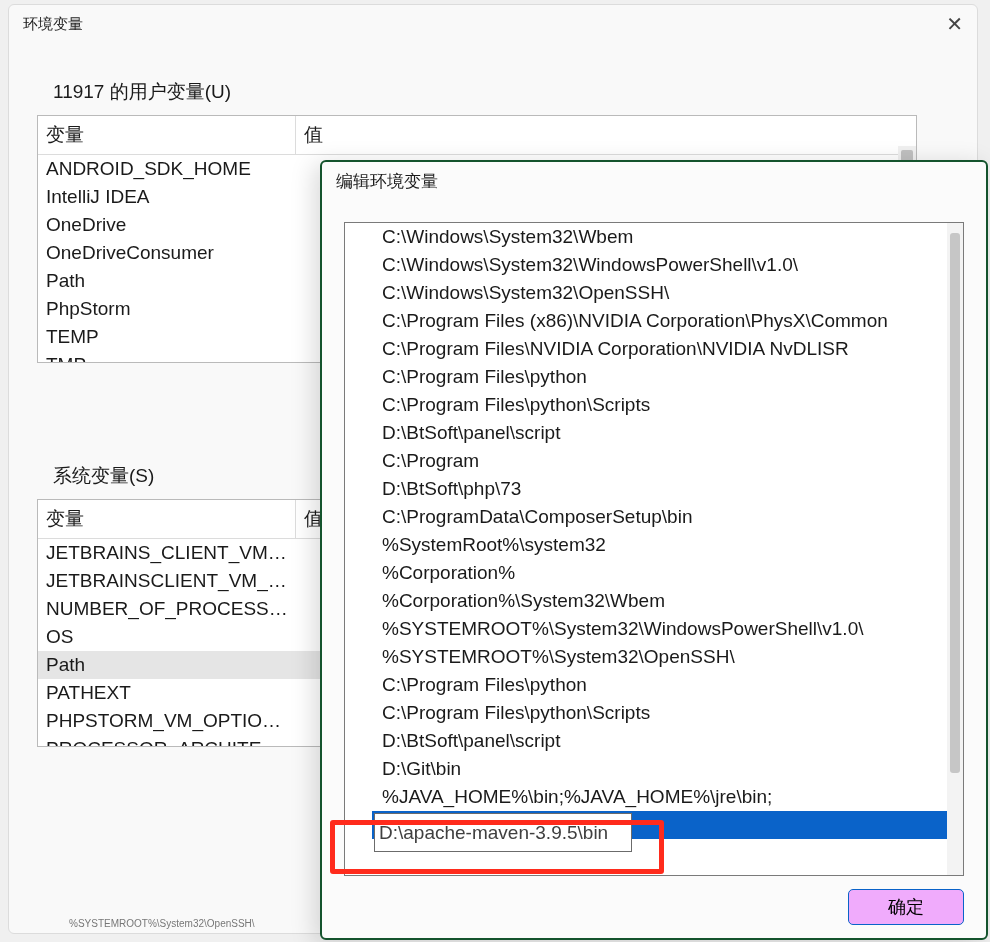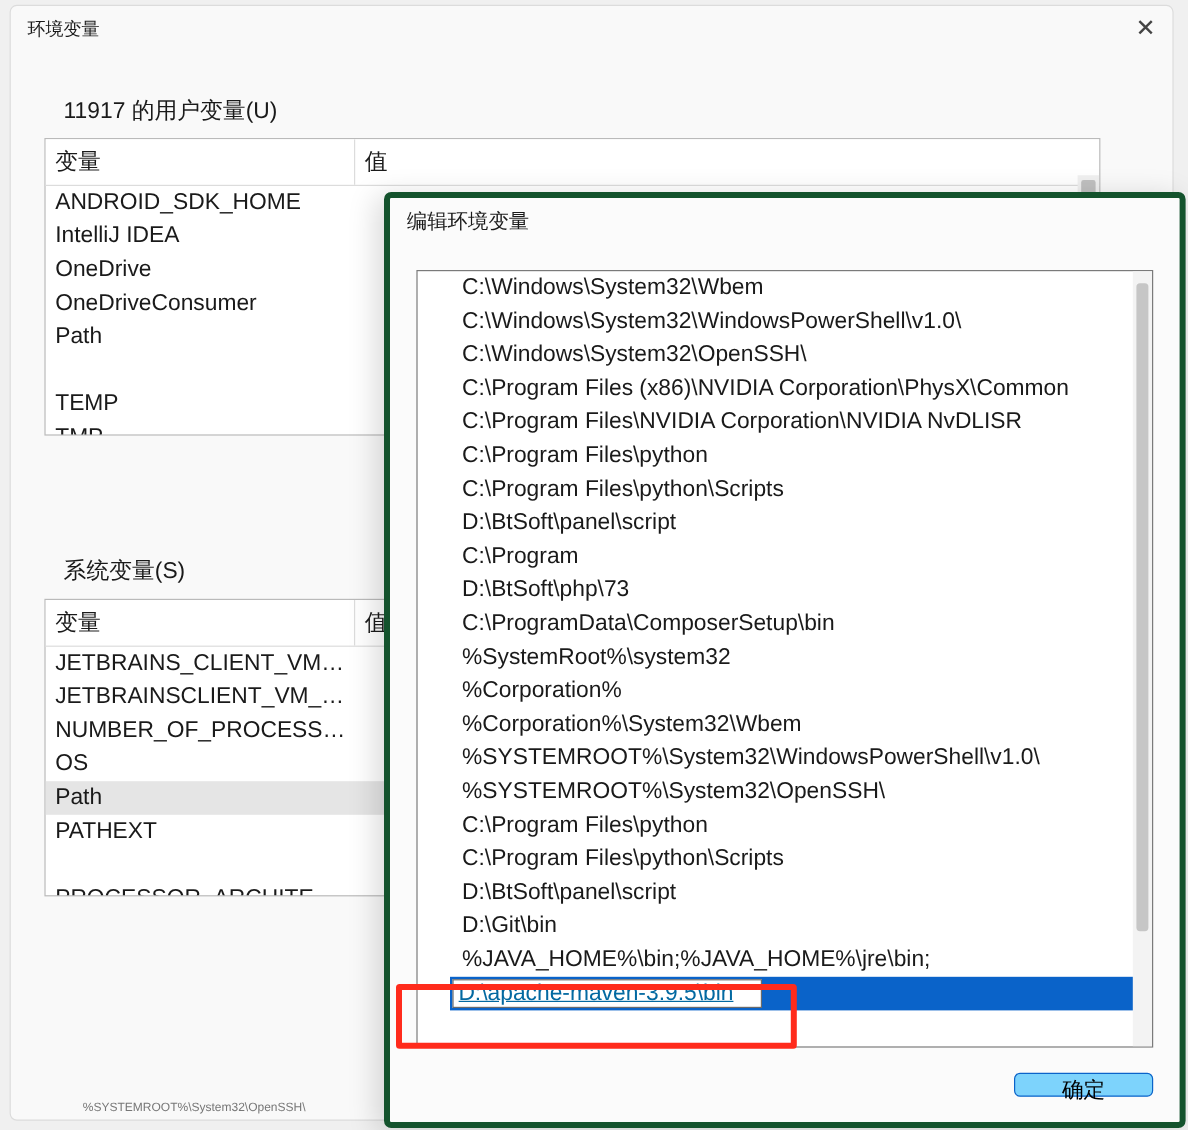--- a/index.html
+++ b/index.html
@@ -117,21 +117,21 @@
     font-size: 10px;
     color: #777;
   }
 
   
   .edit-dialog {
     position: absolute;
     left: 320px; top: 160px;
     width: 668px; height: 780px;
     background: #fbfbfb;
-    border: 5px solid #14532d;
+    border: 2px solid #14532d;
     border-radius: 6px;
     box-shadow: -6px 4px 24px rgba(0,0,0,0.15);
     display: flex;
     flex-direction: column;
   }
   .edit-titlebar {
     height: 40px;
     padding: 8px 14px 0 14px;
     font-size: 17px;
   }
@@ -161,28 +161,27 @@
     position: relative;
     margin-left: 27px;
   }
   .path-list .item.selected {
     background: #0a63c9;
     color: #fff;
   }
   .path-list .item .edit-field {
     position: absolute;
     left: 2px; top: 2px;
-    width: 258px; height: 24px;
+    width: 258px; height: 39px;
     border: 1px solid #6b6b6b;
     background: #fff;
-    color: #0369a1;
+    color: #404040;
     font: inherit;
     font-size: 19px;
     padding: 0 4px;
-    text-decoration: underline;
   }
   .path-list .list-sb {
     position: absolute;
     right: 0; top: 0; bottom: 0;
     width: 16px;
     background: #f3f3f3;
     display: flex;
     flex-direction: column;
     align-items: center;
   }
@@ -203,24 +202,24 @@
 
   .edit-footer {
     height: 62px;
     display: flex;
     justify-content: flex-end;
     align-items: center;
     padding: 0 22px;
   }
   .btn {
     min-width: 116px;
-    height: 20px;
+    height: 36px;
     border: 1px solid #9a9a9a;
     border-radius: 5px;
-    background: #7dd3fc;
+    background: #f0abfc;
     font-size: 18px;
     cursor: pointer;
     margin-left: 19px;
   }
   .btn.primary { border-color: #0a63c9; }
 </style>
 </head>
 <body>
 
 <div class="env-dialog">
@@ -252,20 +251,21 @@
           </div>
           <div class="row">
             <div class="c1">OneDriveConsumer</div>
             <div class="c2"></div>
           </div>
           <div class="row">
             <div class="c1">Path</div>
             <div class="c2"></div>
           </div>
           <div class="row">
+            <div class="c1">PhpStorm</div>
             <div class="c2"></div>
           </div>
           <div class="row">
             <div class="c1">TEMP</div>
             <div class="c2"></div>
           </div>
           <div class="row">
             <div class="c1">TMP</div>
             <div class="c2"></div>
           </div>
@@ -301,20 +301,21 @@
             </div>
             <div class="row sel">
               <div class="c1">Path</div>
               <div class="c2"></div>
             </div>
             <div class="row">
               <div class="c1">PATHEXT</div>
               <div class="c2"></div>
             </div>
             <div class="row">
+              <div class="c1">PHPSTORM_VM_OPTIONS</div>
               <div class="c2"></div>
             </div>
             <div class="row">
               <div class="c1">PROCESSOR_ARCHITECTURE</div>
               <div class="c2"></div>
             </div>
           </div>
       </div>
     </div>
   </div>

